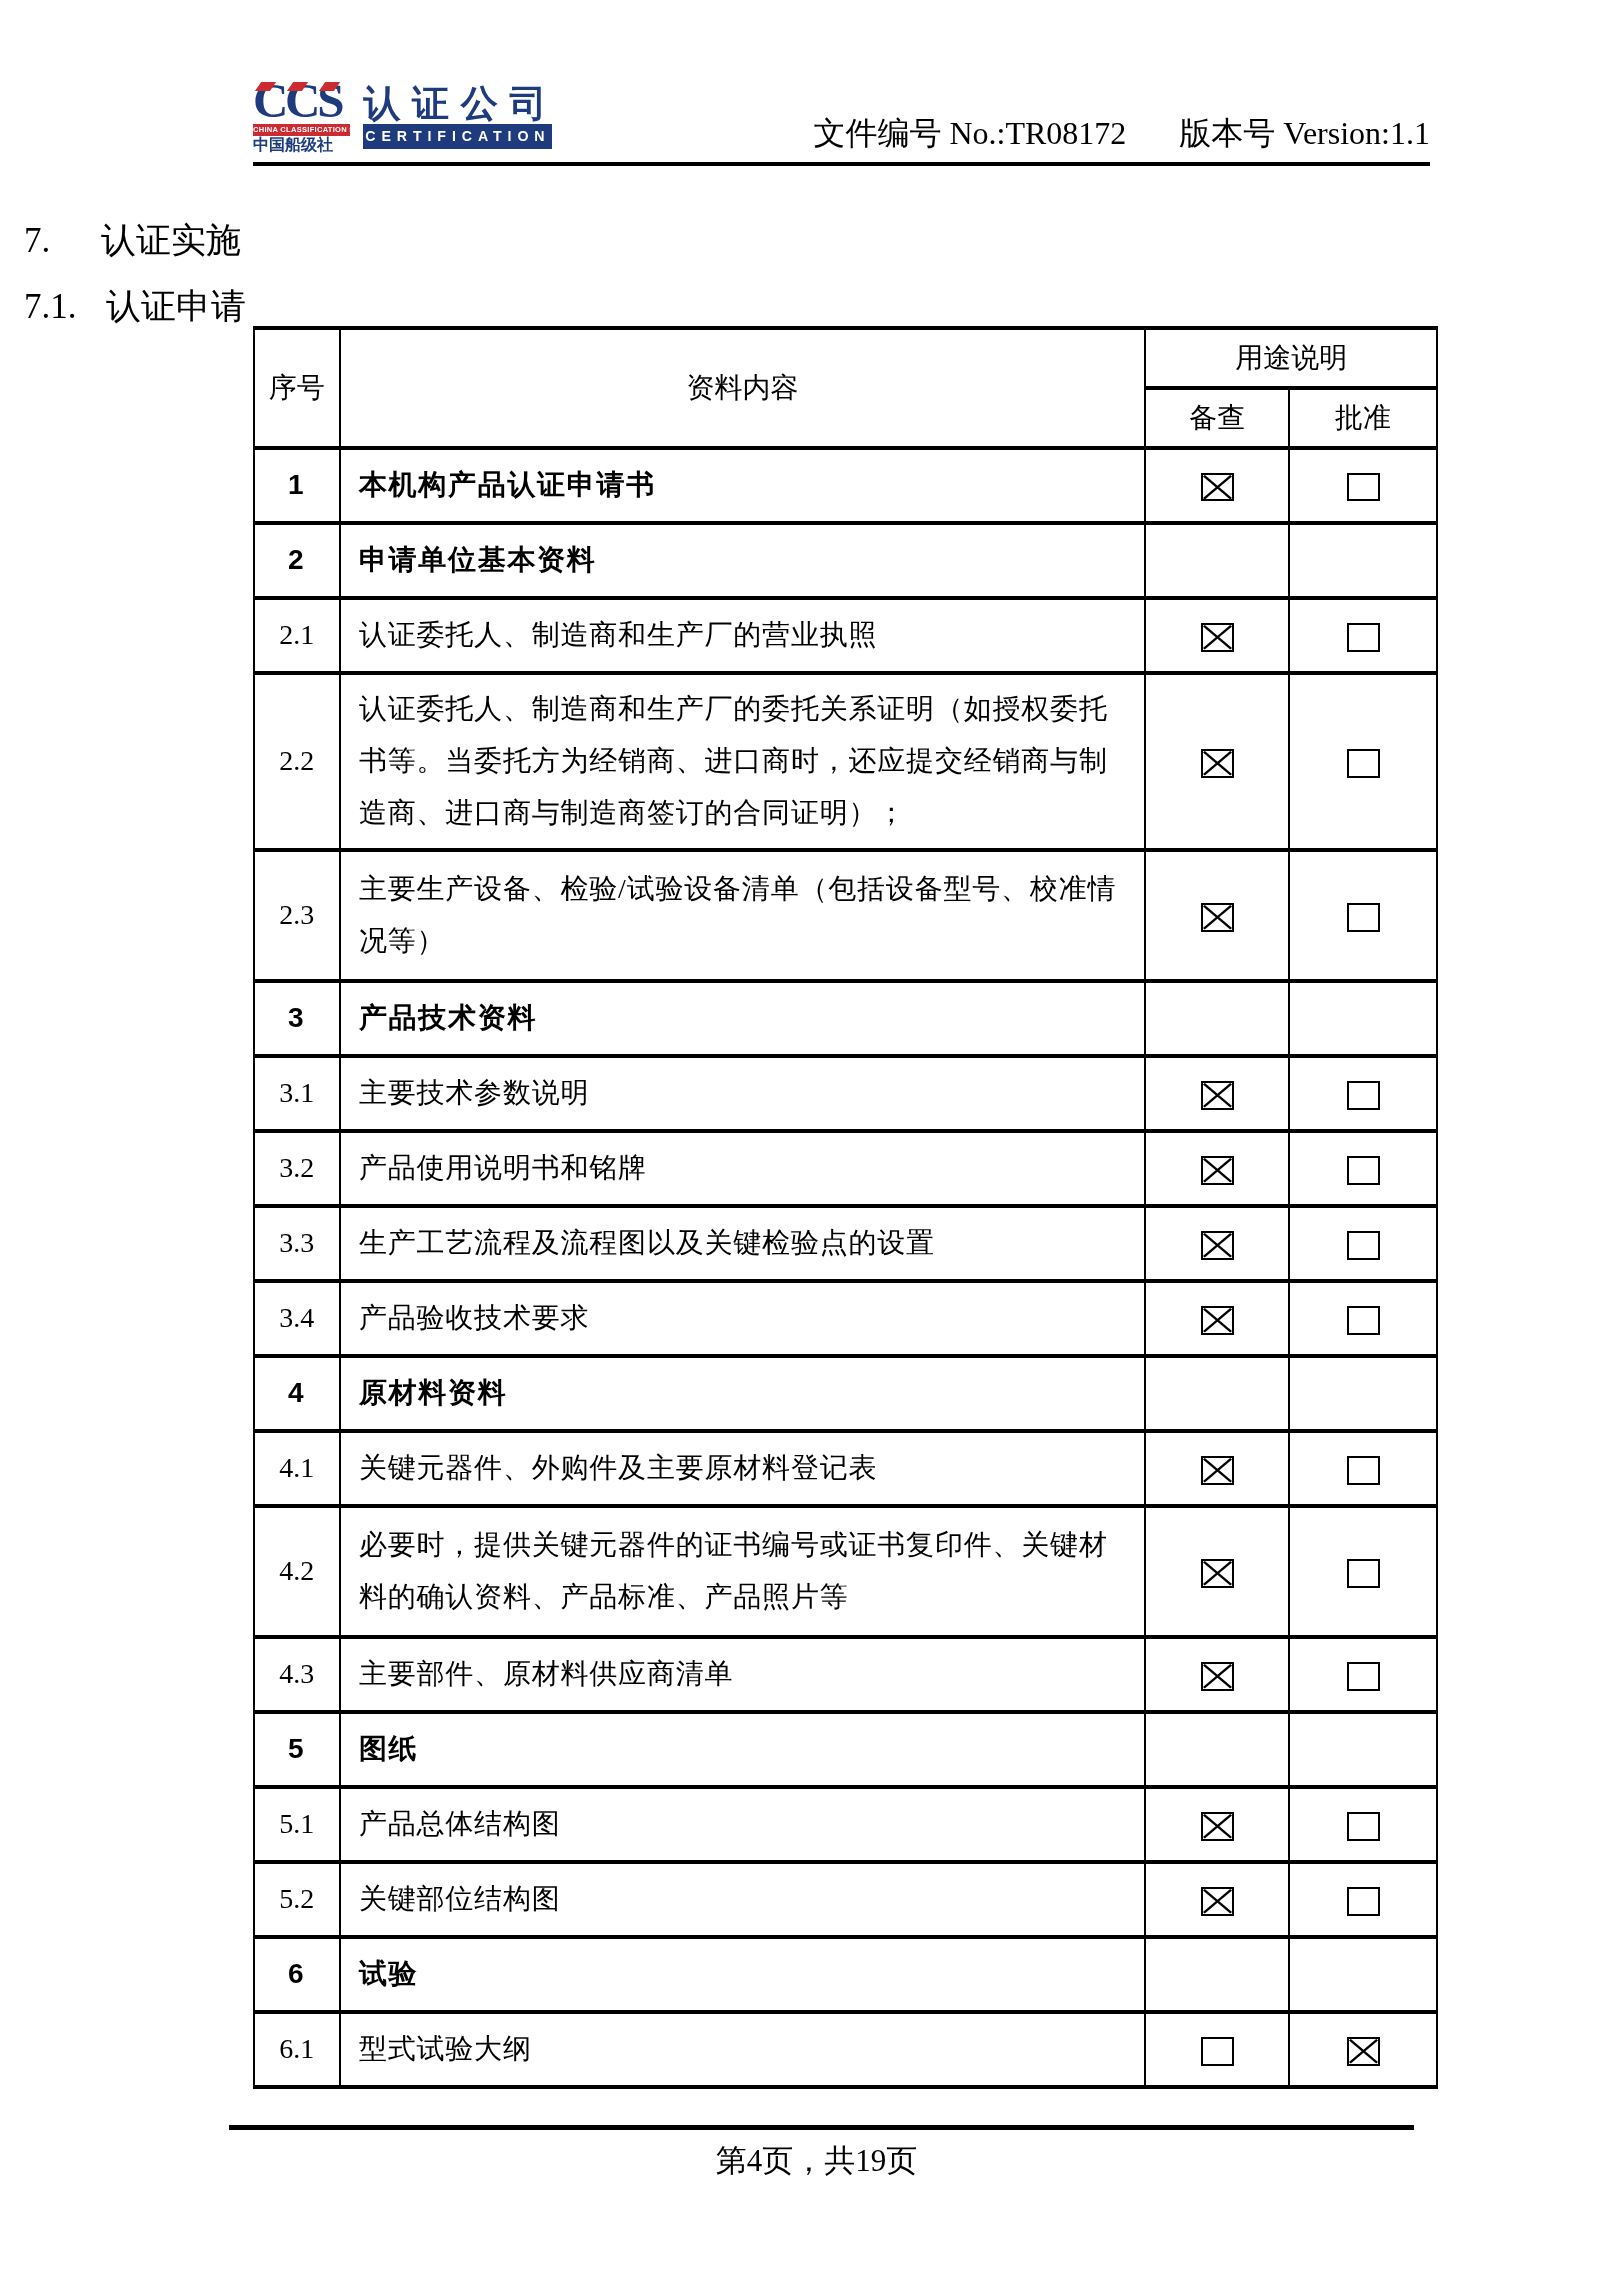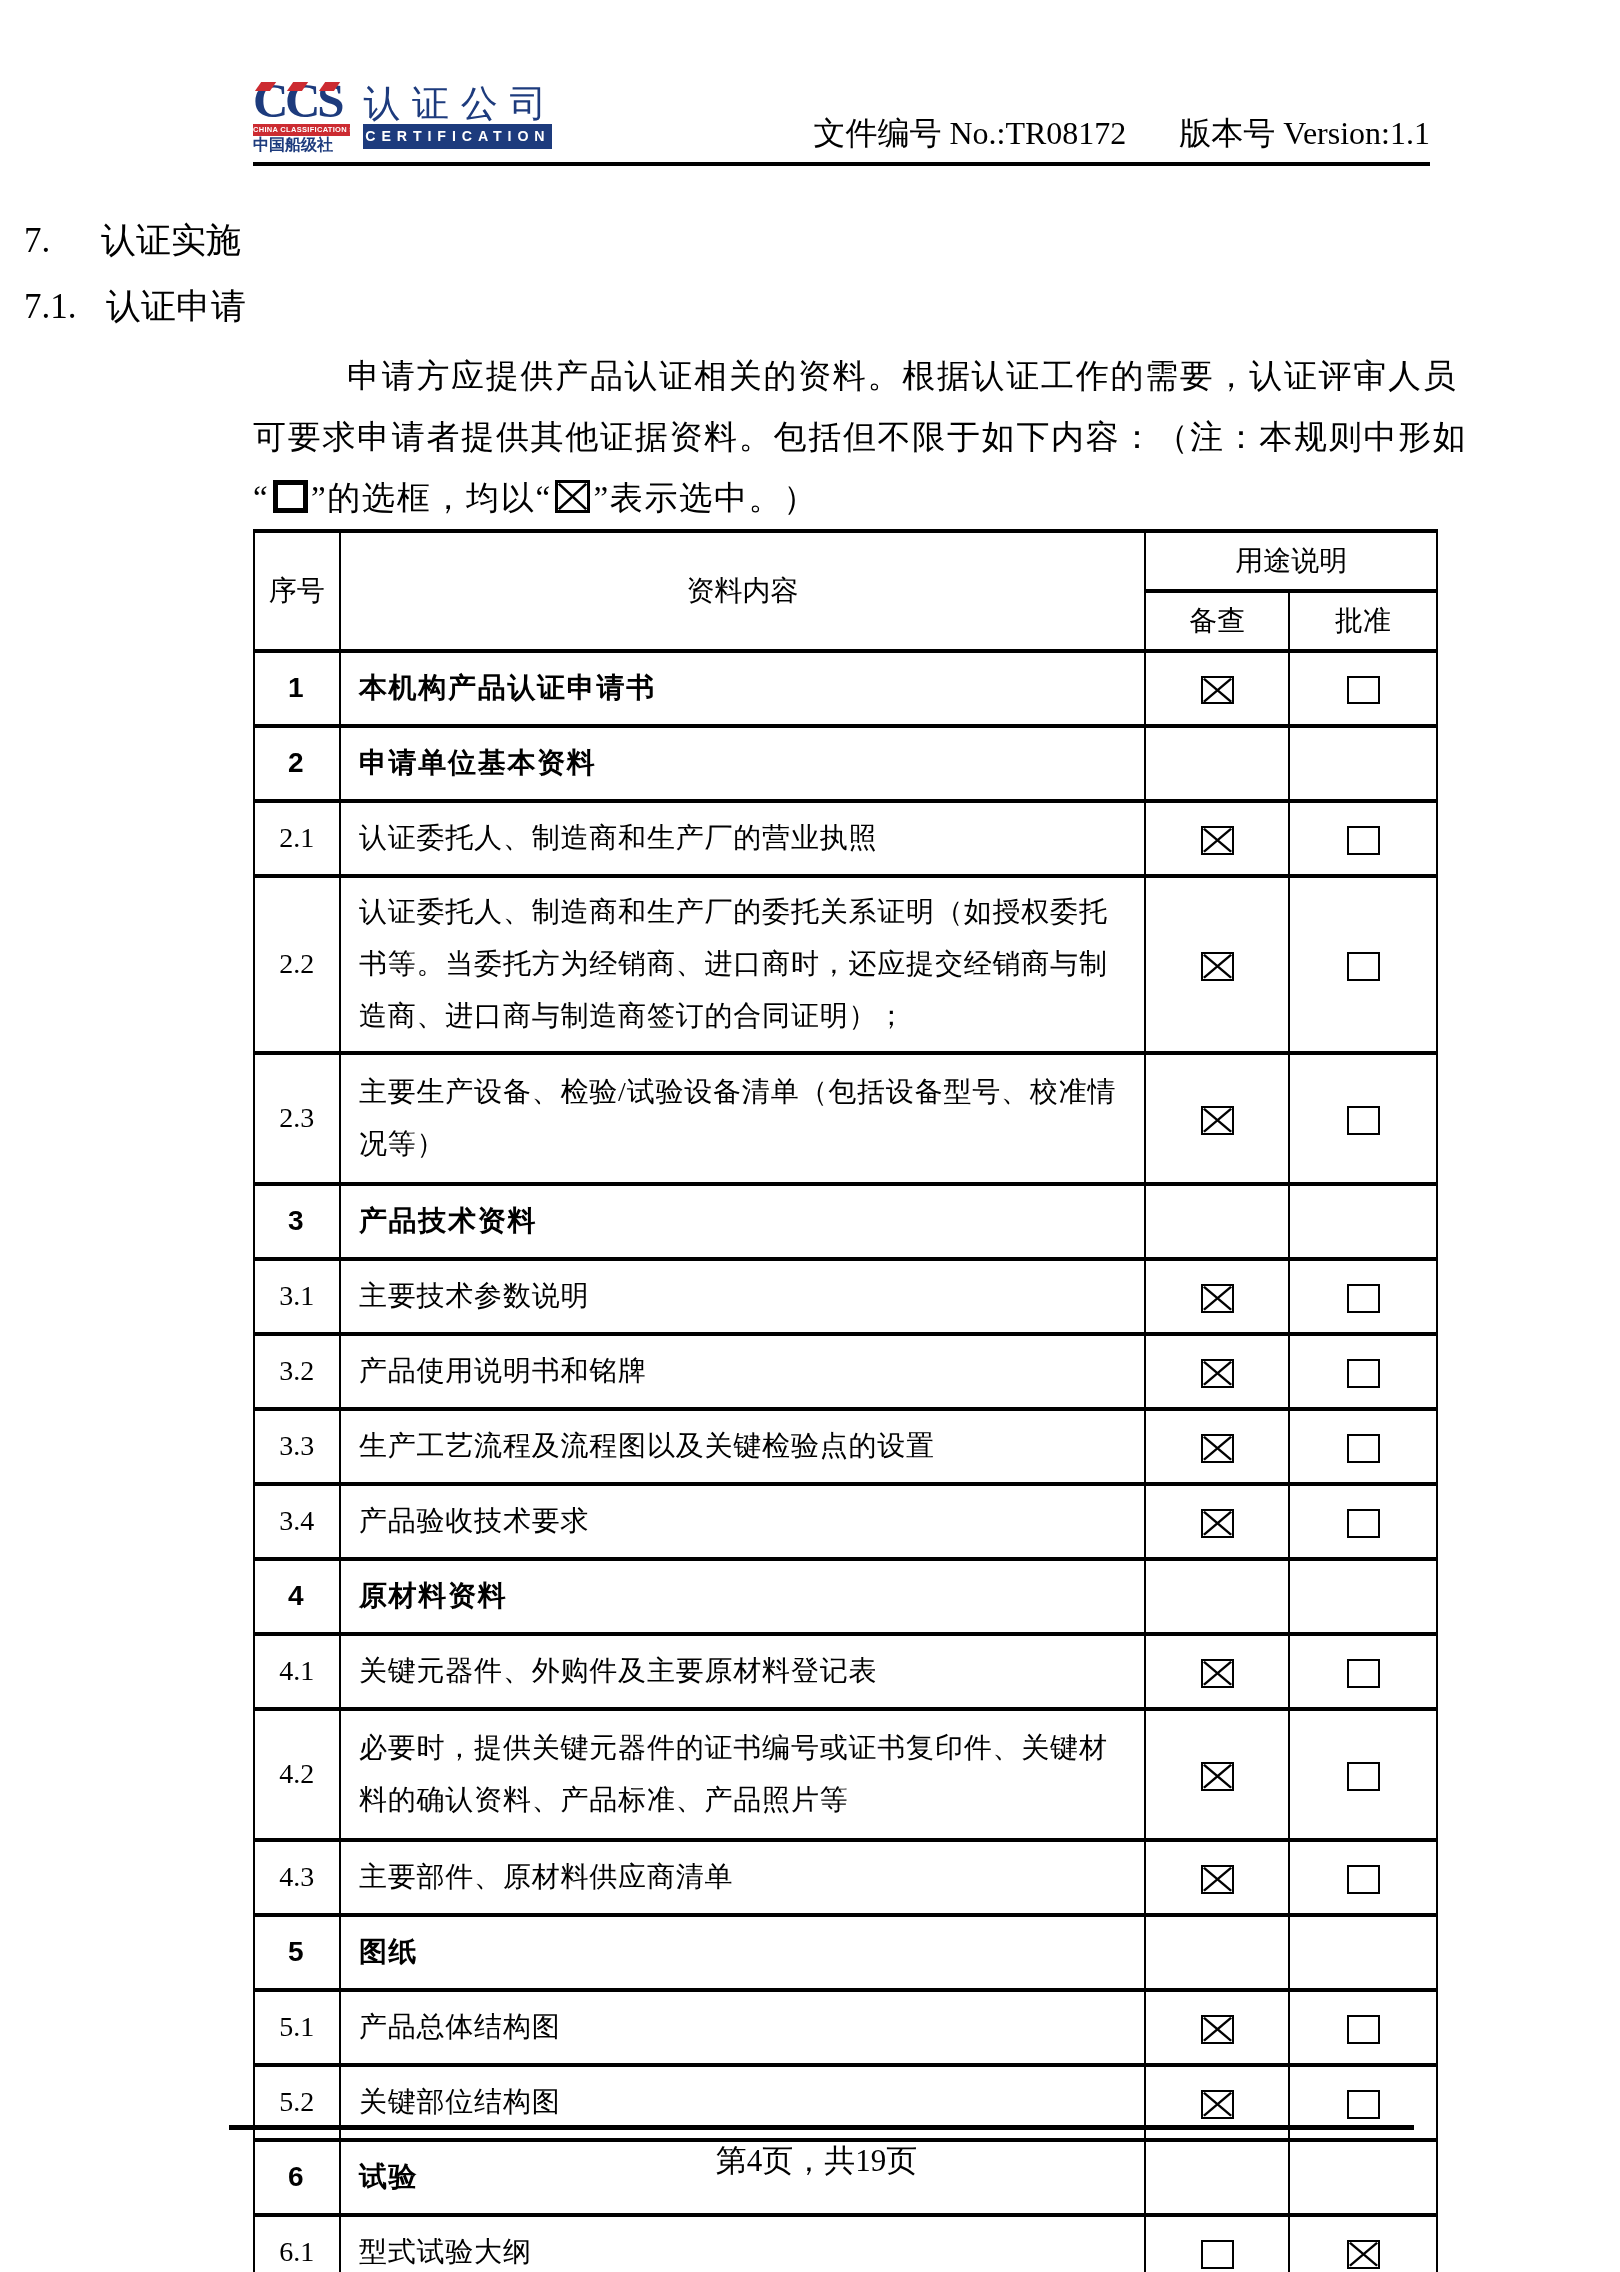--- a/index.html
+++ b/index.html
@@ -35,21 +35,21 @@
     white-space:nowrap;overflow:hidden;
   }
   .society-cn{
     margin-top:0.8px;width:97px;color:#1d3b7d;
     font-weight:bold;font-size:16px;line-height:16.7px;
     display:flex;justify-content:space-between;white-space:nowrap;
   }
   .logo-right{padding-top:1.7px;}
   .company-cn{
     color:#1d3b7d;font-family:"Liberation Sans","DejaVu Sans",sans-serif;
-    font-weight:normal;font-size:37px;line-height:35px;letter-spacing:11.7px;white-space:nowrap;
+    font-weight:bold;font-size:37px;line-height:35px;letter-spacing:11.7px;white-space:nowrap;
   }
   .cert-bar{
     margin-top:3.3px;width:189px;height:25px;background:#1d3b7d;color:#fff;
     font-family:"Liberation Sans","DejaVu Sans",sans-serif;
     font-weight:bold;font-size:14.2px;line-height:25px;text-align:center;letter-spacing:5.9px;
     white-space:nowrap;
   }
   .doc-meta{font-size:32px;line-height:37px;white-space:nowrap;padding-bottom:1.7px;}
   .doc-meta .meta-version{margin-left:45px;}
   .header-rule{margin:8.4px 214px 0 229px;border-top:4.2px solid #000;}
@@ -128,28 +128,20 @@
   </header>
   <div class="header-rule"></div>
 
   <div class="h1">
     <span class="h-no">7.</span><span>认证实施</span>
   </div>
   <div class="h2">
     <span class="h-no">7.1.</span><span>认证申请</span>
   </div>
 
-  <div class="intro">
-    <div class="line indent">申请方应提供产品认证相关的资料。根据认证工作的需要，认证评审人员</div>
-    <div class="line">可要求申请者提供其他证据资料。包括但不限于如下内容：（注：本规则中形如</div>
-    <div class="line"><span>“</span><span class="cb inline unchecked"></span><span>”的选框，均以“</span><span class="cb inline checked"><svg viewBox="0 0 100 100" preserveAspectRatio="none">
-            <line x1="3" y1="3" x2="97" y2="97"></line>
-            <line x1="97" y1="3" x2="3" y2="97"></line>
-          </svg></span><span>”表示选中。）</span></div>
-  </div>
 
   <table class="doc-table">
     <colgroup>
       <col class="col-no">
         <col class="col-content">
         <col class="col-review">
         <col class="col-approve">
     </colgroup>
     <thead>
       <tr class="thr">

